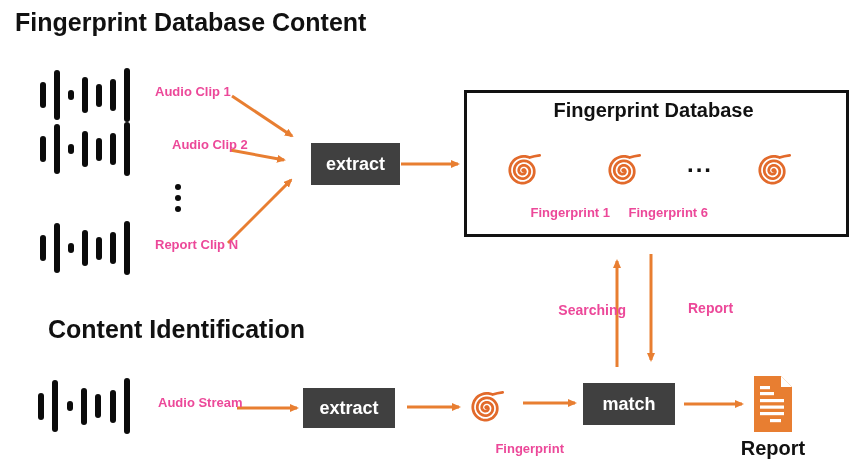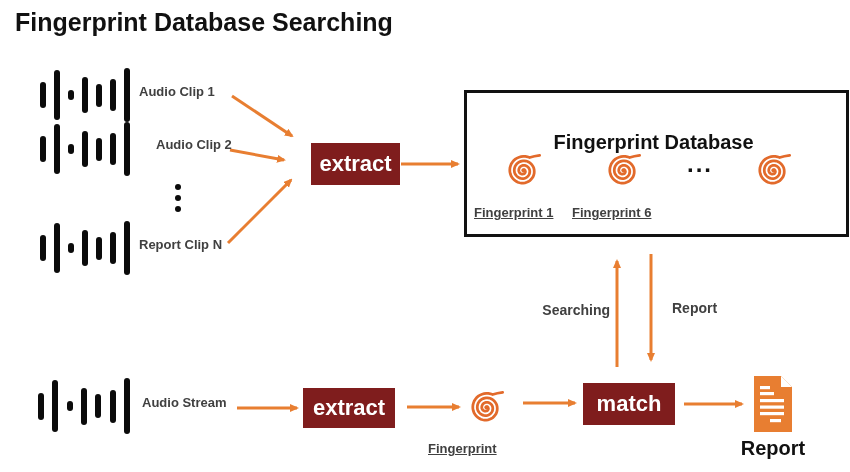--- a/index.html
+++ b/index.html
@@ -2,33 +2,33 @@
 <html><head>
 <meta charset="utf-8">
 <style>
   html,body{margin:0;padding:0;background:#ffffff;}
   .canvas{
     position:relative;width:850px;height:472px;background:#ffffff;overflow:hidden;
     font-family:"Liberation Sans","DejaVu Sans",sans-serif;color:#1a1a1a;
   }
   .abs{position:absolute;}
   .section-title{font-size:25px;font-weight:bold;color:#111;white-space:nowrap;}
-  .small-label{font-size:13px;font-weight:bold;color:#404040;white-space:nowrap;}
+  .small-label{font-size:13px;font-weight:bold;color:#ec4899;white-space:nowrap;margin-left:16px;}
   .process-box{
-    background:#7f1d1d;color:#ffffff;display:flex;align-items:center;justify-content:center;
-    font-size:22px;font-weight:bold;
+    background:#404040;color:#ffffff;display:flex;align-items:center;justify-content:center;
+    font-size:18px;font-weight:bold;
   }
   .db-box{border:3px solid #111;background:#fff;}
-  .db-title{width:100%;text-align:center;font-size:20px;font-weight:bold;color:#111;margin-top:32px;}
+  .db-title{width:100%;text-align:center;font-size:20px;font-weight:bold;color:#111;}
   .waveform{display:flex;align-items:center;justify-content:space-between;}
   .waveform .bar{width:6px;background:#0b0b0b;border-radius:3px;}
   .vdots{display:flex;flex-direction:column;align-items:center;gap:5px;}
   .vdots .dot{width:6px;height:6px;border-radius:50%;background:#0b0b0b;}
   .ellipsis-text{font-size:24px;font-weight:bold;color:#111;letter-spacing:2px;text-align:center;}
-  .center-label{text-align:left;text-decoration:underline;}
+  .center-label{text-align:right;}
   .report-label{font-size:20px;font-weight:bold;color:#111;text-align:center;}
   svg{display:block;}
   .arrow-layer{position:absolute;left:0;top:0;pointer-events:none;}
 </style>
 </head>
 <body>
 
 <div class="canvas">
 
   <svg class="arrow-layer" width="850" height="472" viewBox="0 0 850 472">
@@ -44,21 +44,21 @@
       <line x1="401" y1="164" x2="458" y2="164" marker-end="url(#ah)"></line>
       <line x1="617" y1="367" x2="617" y2="261" marker-end="url(#ah)"></line>
       <line x1="651" y1="254" x2="651" y2="360" marker-end="url(#ah)"></line>
       <line x1="237" y1="408" x2="297" y2="408" marker-end="url(#ah)"></line>
       <line x1="407" y1="407" x2="459" y2="407" marker-end="url(#ah)"></line>
       <line x1="523" y1="403" x2="575" y2="403" marker-end="url(#ah)"></line>
       <line x1="684" y1="404" x2="742" y2="404" marker-end="url(#ah)"></line>
     </g>
   </svg>
 
-  <div class="abs section-title" style="left:15px;top:8px;">Fingerprint Database Searching</div>
+  <div class="abs section-title" style="left:15px;top:8px;">Fingerprint Database Content</div>
 
   <div class="abs waveform" style="left:40px;top:68px;width:90px;height:54px;">
     <div class="bar" style="height:26px"></div>
       <div class="bar" style="height:50px"></div>
     <div class="bar" style="height:10px"></div>
       <div class="bar" style="height:36px"></div>
     <div class="bar" style="height:23px"></div>
       <div class="bar" style="height:32px"></div>
     <div class="bar" style="height:54px"></div>
   </div>
@@ -107,20 +107,21 @@
   <svg class="abs" style="left:753px;top:147px;" width="44" height="44" viewBox="0 0 48 48">
     <path fill="none" stroke="#E26A2B" stroke-width="3" stroke-linecap="round" d="M22.0 26.0L21.9 26.0L21.8 25.9L21.7 25.8L21.7 25.7L21.6 25.5L21.7 25.4L21.7 25.2L21.8 25.1L22.0 24.9L22.1 24.8L22.3 24.8L22.6 24.7L22.8 24.7L23.1 24.8L23.3 24.8L23.6 25.0L23.8 25.2L24.0 25.4L24.2 25.7L24.3 26.1L24.4 26.4L24.4 26.8L24.4 27.2L24.3 27.7L24.1 28.1L23.8 28.4L23.5 28.8L23.1 29.1L22.6 29.3L22.1 29.5L21.6 29.6L21.0 29.6L20.5 29.5L19.9 29.4L19.3 29.1L18.8 28.7L18.3 28.3L17.9 27.8L17.6 27.2L17.3 26.5L17.2 25.8L17.2 25.1L17.3 24.3L17.5 23.6L17.8 22.9L18.2 22.2L18.8 21.6L19.4 21.0L20.1 20.6L21.0 20.2L21.8 20.0L22.7 20.0L23.7 20.0L24.6 20.2L25.5 20.6L26.3 21.1L27.1 21.7L27.8 22.5L28.4 23.3L28.8 24.3L29.1 25.3L29.2 26.4L29.2 27.5L29.0 28.6L28.7 29.6L28.1 30.7L27.5 31.6L26.6 32.5L25.7 33.2L24.6 33.8L23.4 34.2L22.2 34.4L20.9 34.5L19.6 34.3L18.4 34.0L17.1 33.4L16.0 32.7L15.0 31.8L14.1 30.8L13.3 29.6L12.8 28.3L12.4 26.9L12.3 25.4L12.4 24.0L12.7 22.5L13.2 21.1L13.9 19.8L14.9 18.6L16.0 17.5L17.3 16.6L18.7 15.9L20.3 15.4L21.9 15.1L23.5 15.1L25.2 15.3L26.8 15.8L28.3 16.6L29.7 17.5L31.0 18.7L32.1 20.1L33.0 21.6L33.6 23.2L34.0 25.0L34.1 26.8L34.0 28.6L33.6 30.4L32.9 32.2L31.9 33.8L30.7 35.3L29.3 36.6L27.7 37.7L25.9 38.5L24.0 39.1L22.1 39.3L20.0 39.3L18.0 39.0L16.1 38.4L14.3 37.4L12.6 36.2L11.0 34.8L9.7 33.1L8.7 31.2L8.0 29.2L7.5 27.1L7.4 24.9L7.6 22.7L8.2 20.6L9.0 18.5L10.2 16.6L11.7 14.8L13.4 13.3L15.3 12.1L17.5 11.1L19.7 10.5L22.1 10.2L24.4 10.3L26.8 10.7L29.1 11.5Q34.0 9.8 40.0 9.1"></path>
   </svg>
 
   <div class="abs small-label center-label" style="left:474px;top:205px;width:120px;">Fingerprint 1</div>
   <div class="abs small-label center-label" style="left:572px;top:205px;width:120px;">Fingerprint 6</div>
 
   <div class="abs small-label" style="left:510px;top:302px;width:100px;text-align:right;font-size:14px;">Searching</div>
   <div class="abs small-label" style="left:672px;top:300px;font-size:14px;">Report</div>
 
+  <div class="abs section-title" style="left:48px;top:315px;">Content Identification</div>
 
   <div class="abs waveform" style="left:38px;top:378px;width:92px;height:56px;">
     <div class="bar" style="height:27px"></div>
       <div class="bar" style="height:52px"></div>
     <div class="bar" style="height:10px"></div>
       <div class="bar" style="height:37px"></div>
     <div class="bar" style="height:24px"></div>
       <div class="bar" style="height:33px"></div>
     <div class="bar" style="height:56px"></div>
   </div>

